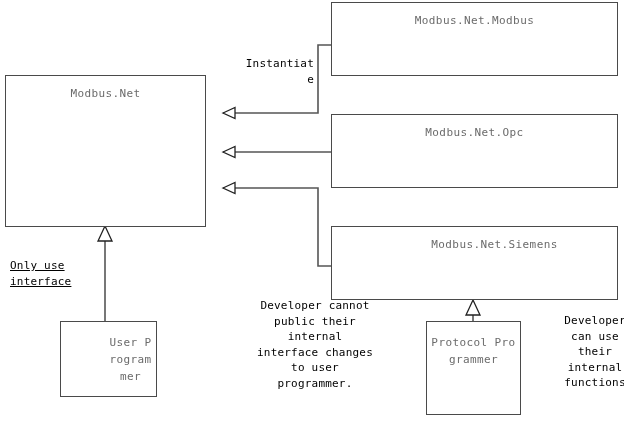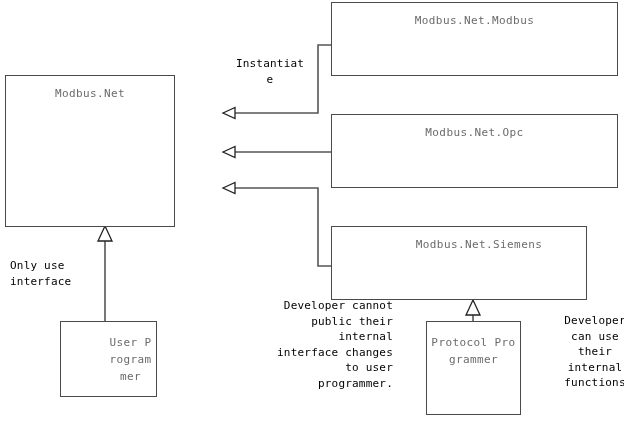--- a/index.html
+++ b/index.html
@@ -49,20 +49,21 @@
     position: absolute;
     color: #000000;
     font-size: 11px;
     line-height: 15.5px;
     text-align: center;
     white-space: pre-line;
     letter-spacing: 0.2px;
   }
   .note-left {
     text-align: left;
+    text-decoration: underline;
   }
   svg.wires {
     position: absolute;
     left: 0;
     top: 0;
     width: 624px;
     height: 423px;
     overflow: visible;
     pointer-events: none;
   }
@@ -94,51 +95,51 @@
     <path d="M 331 266 L 318 266 L 318 188 L 223 188"></path>
     <polygon class="hollow-head" points="223,188 235,182.5 235,193.5"></polygon>
 
     <line x1="105" y1="321" x2="105" y2="240"></line>
     <polygon class="hollow-head" points="105,226 98,241 112,241"></polygon>
 
     <line x1="473" y1="321" x2="473" y2="314"></line>
     <polygon class="hollow-head" points="473,300 466,315 480,315"></polygon>
   </svg>
 
-  <div class="uml-box box-pkg" style="left:5px; top:75px; width:170px; height:152px;">
+  <div class="uml-box box-pkg" style="left:5px; top:75px; width:201px; height:152px;">
     <span class="box-title">Modbus.Net</span>
   </div>
 
   <div class="uml-box box-pkg" style="left:331px; top:2px; width:287px; height:74px;">
     <span class="box-title">Modbus.Net.Modbus</span>
   </div>
 
   <div class="uml-box box-pkg" style="left:331px; top:114px; width:287px; height:74px;">
     <span class="box-title">Modbus.Net.Opc</span>
   </div>
 
-  <div class="uml-box box-pkg" style="left:331px; top:226px; width:256px; height:74px;padding-left:40px;">
+  <div class="uml-box box-pkg" style="left:331px; top:226px; width:287px; height:74px;padding-left:40px;">
     <span class="box-title">Modbus.Net.Siemens</span>
   </div>
 
   <div class="uml-box box-actor" style="left:60px; top:321px; width:97px; height:76px;padding-left:44px;">
     <span class="box-title">User Programmer</span>
   </div>
 
   <div class="uml-box box-actor" style="left:426px; top:321px; width:95px; height:94px;">
     <span class="box-title">Protocol Programmer</span>
   </div>
 
-  <div class="note-text" style="left:226px; top:56px; width:88px;">Instantiat
+  <div class="note-text" style="left:226px; top:56px; width:88px;text-align:right;">Instantiat
 e</div>
 
   <div class="note-text note-left" style="left:10px; top:258px; width:100px;">Only use
 interface</div>
 
-  <div class="note-text" style="left:237px; top:298px; width:156px;text-align:right;">Developer cannot
+  <div class="note-text" style="left:237px; top:298px; width:156px;">Developer cannot
 public their
 internal
 interface changes
 to user
 programmer.</div>
 
   <div class="note-text" style="left:549px; top:313px; width:92px;">Developer
 can use
 their
 internal

